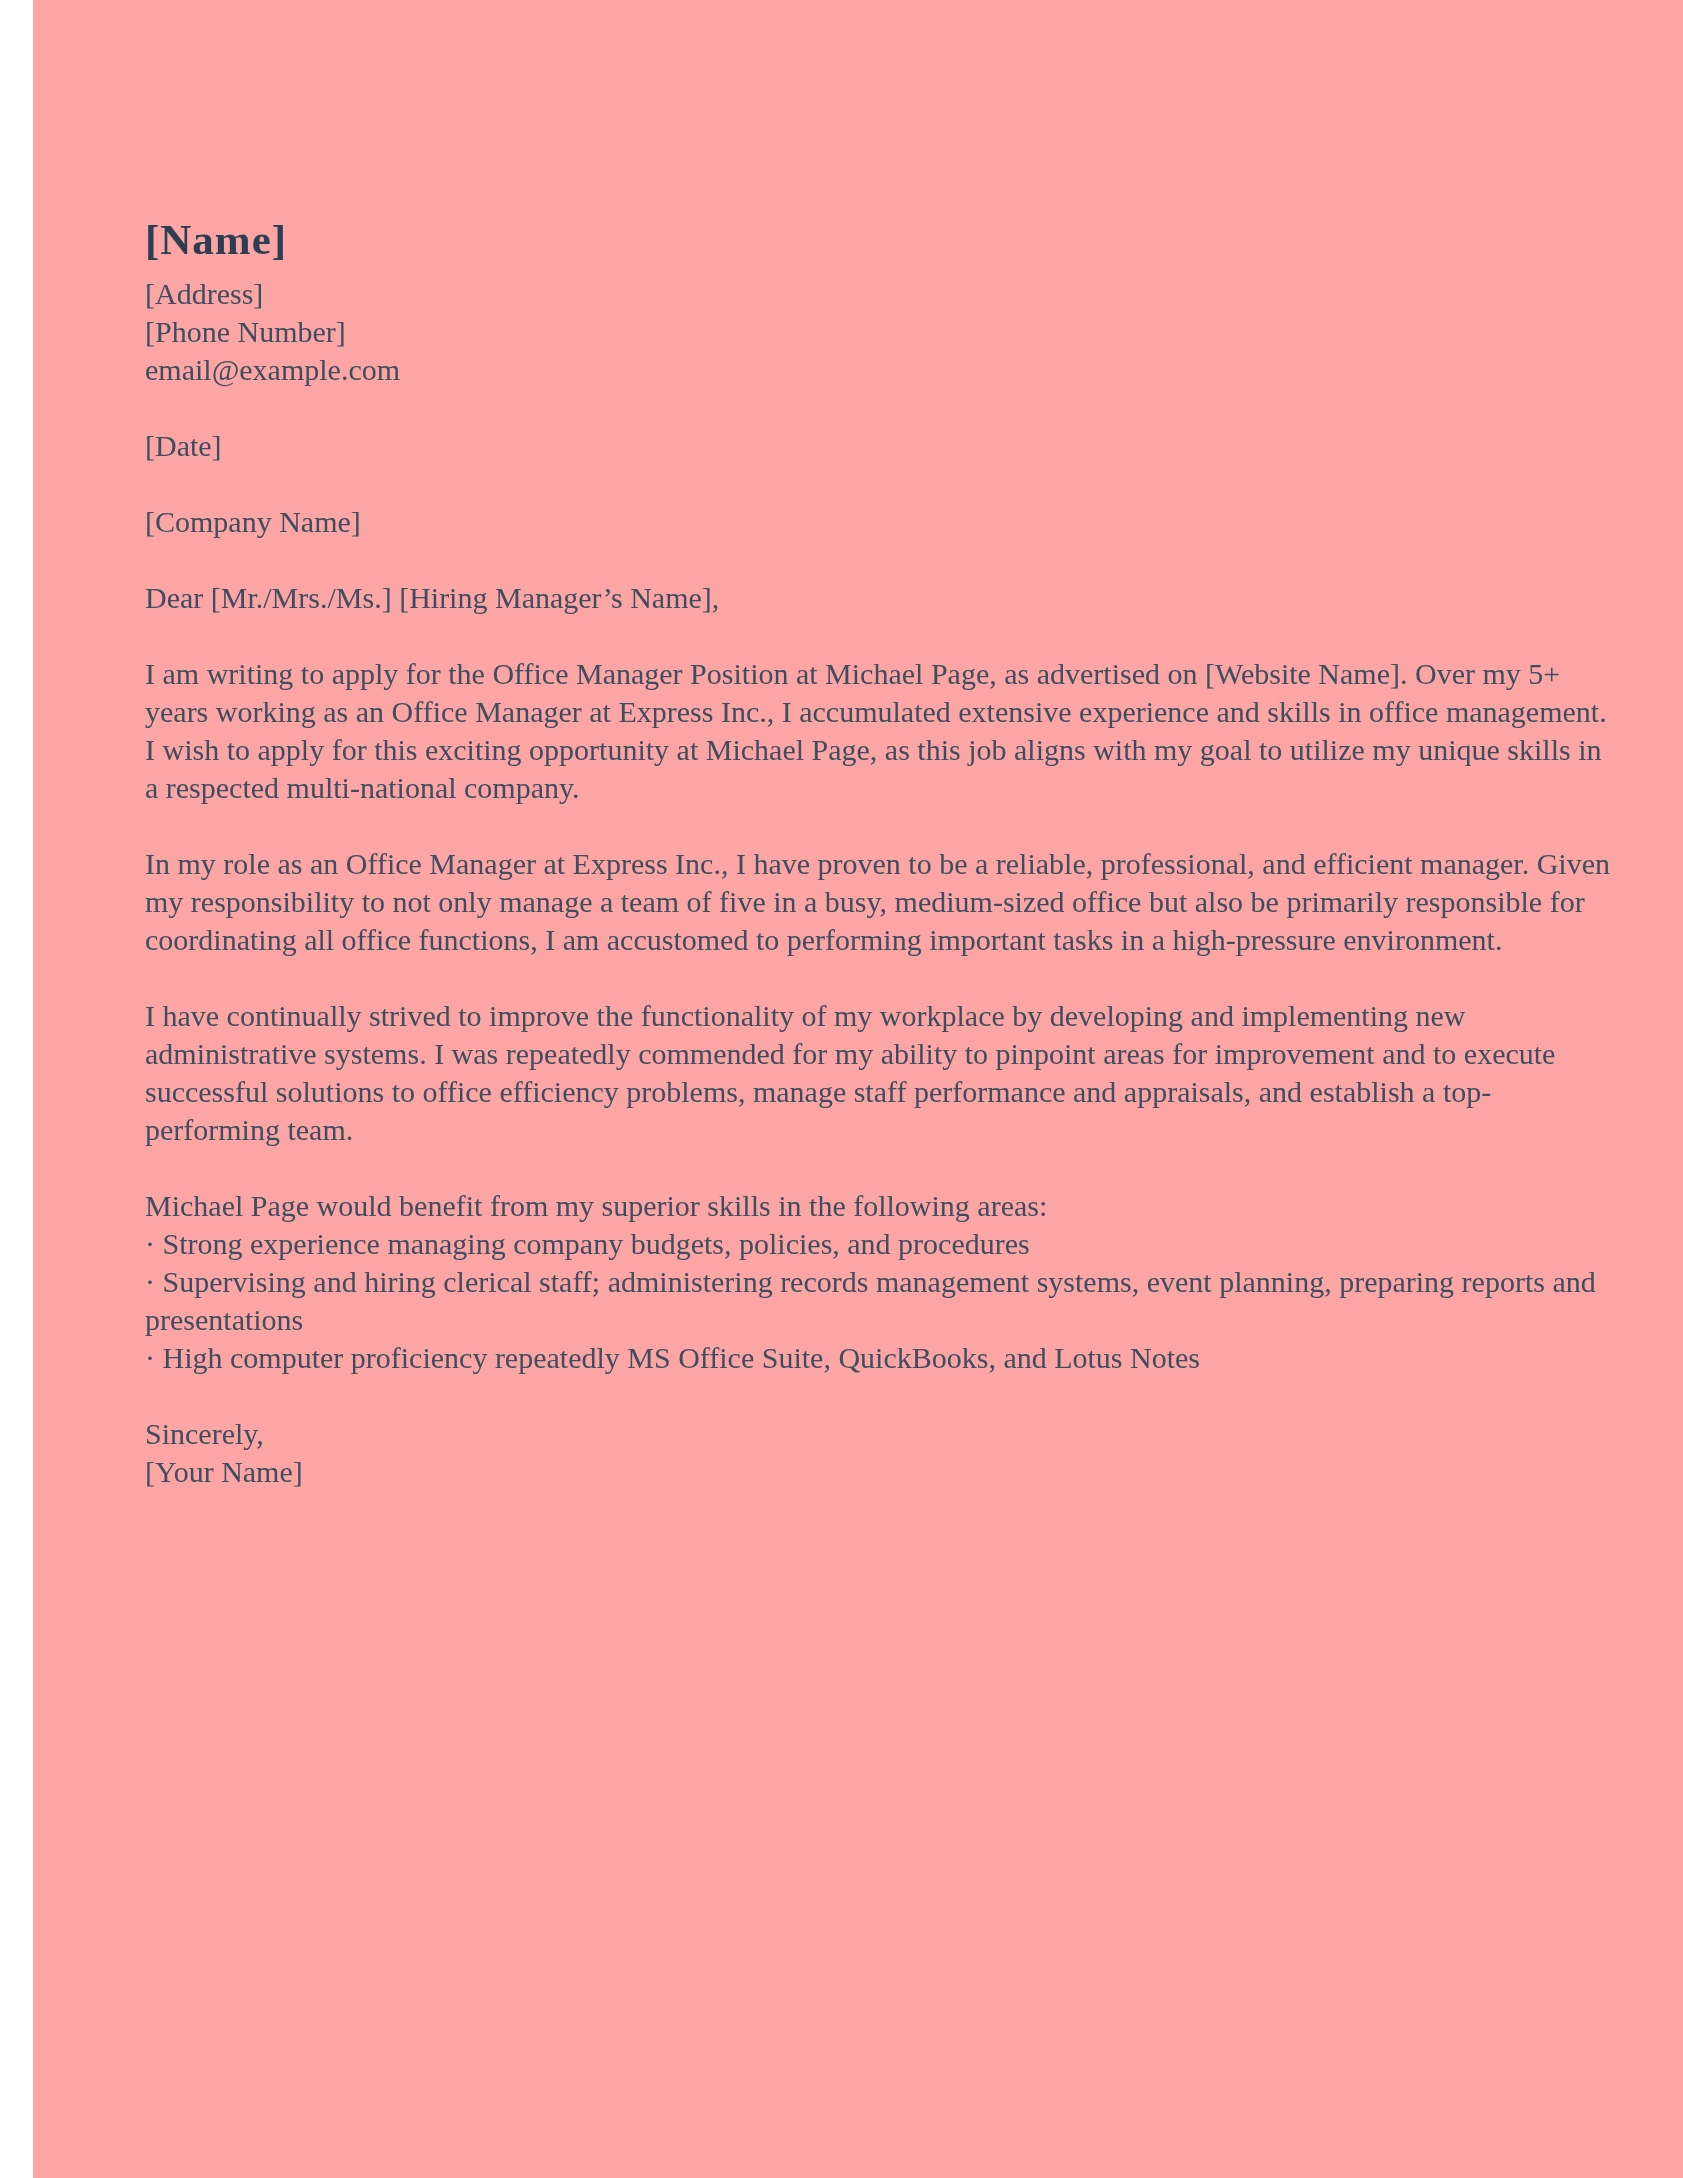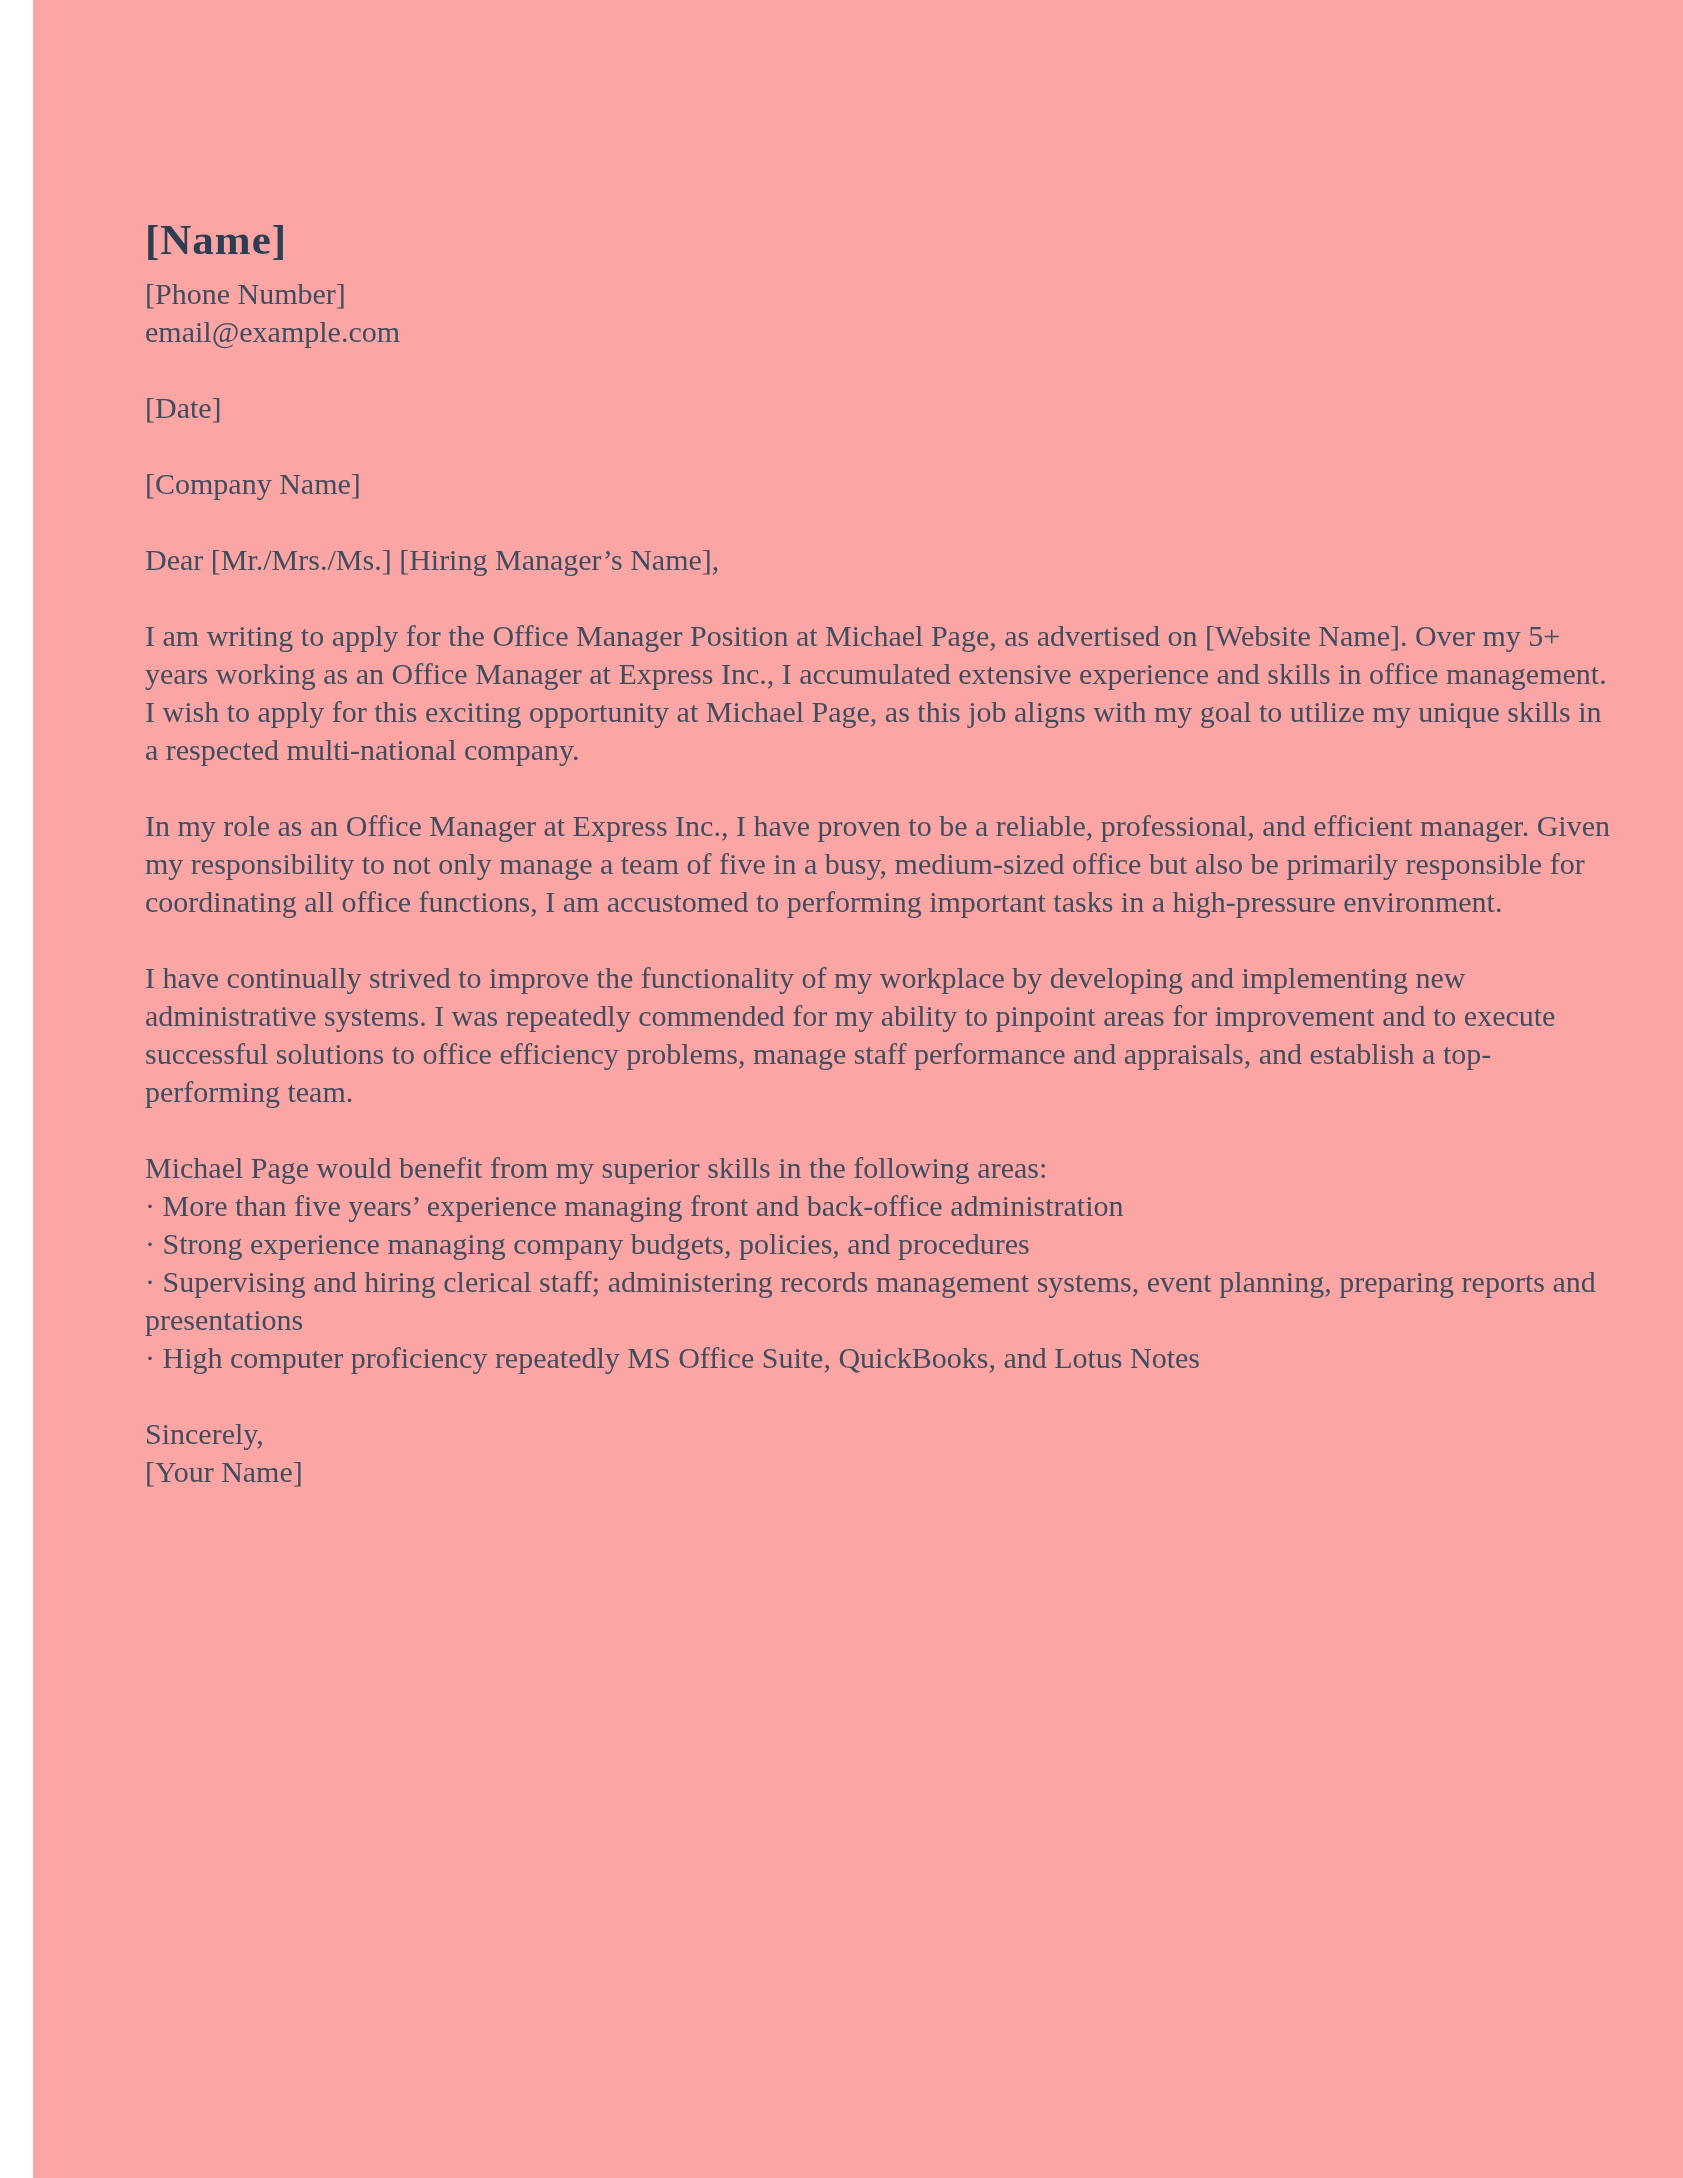--- a/index.html
+++ b/index.html
@@ -45,20 +45,21 @@
 </style>
 </head>
 <body>
 
 <div class="page">
   <div class="content">
 
     <h1 class="sender-name">[Name]</h1>
 
     <div class="block">
+      <div class="line">[Address]</div>
       <div class="line">[Phone Number]</div>
       <div class="line">email@example.com</div>
     </div>
 
     <div class="block">
       <div class="line">[Date]</div>
     </div>
 
     <div class="block">
       <div class="line">[Company Name]</div>
@@ -69,21 +70,20 @@
     </div>
 
     <p class="para">I am writing to apply for the Office Manager Position at Michael Page, as advertised on [Website Name]. Over my 5+ years working as an Office Manager at Express Inc., I accumulated extensive experience and skills in office management. I wish to apply for this exciting opportunity at Michael Page, as this job aligns with my goal to utilize my unique skills in a respected multi-national company.</p>
 
     <p class="para">In my role as an Office Manager at Express Inc., I have proven to be a reliable, professional, and efficient manager. Given my responsibility to not only manage a team of five in a busy, medium-sized office but also be primarily responsible for coordinating all office functions, I am accustomed to performing important tasks in a high-pressure environment.</p>
 
     <p class="para">I have continually strived to improve the functionality of my workplace by developing and implementing new administrative systems. I was repeatedly commended for my ability to pinpoint areas for improvement and to execute successful solutions to office efficiency problems, manage staff performance and appraisals, and establish a top-performing team.</p>
 
     <div class="block">
       <div class="line">Michael Page would benefit from my superior skills in the following areas:</div>
-      <div class="line">· More than five years’ experience managing front and back-office administration</div>
       <div class="line">· Strong experience managing company budgets, policies, and procedures</div>
       <div class="line">· Supervising and hiring clerical staff; administering records management systems, event planning, preparing reports and presentations</div>
       <div class="line">· High computer proficiency repeatedly MS Office Suite, QuickBooks, and Lotus Notes</div>
     </div>
 
 
     <div class="block">
       <div class="line">Sincerely,</div>
       <div class="line">[Your Name]</div>
     </div>

